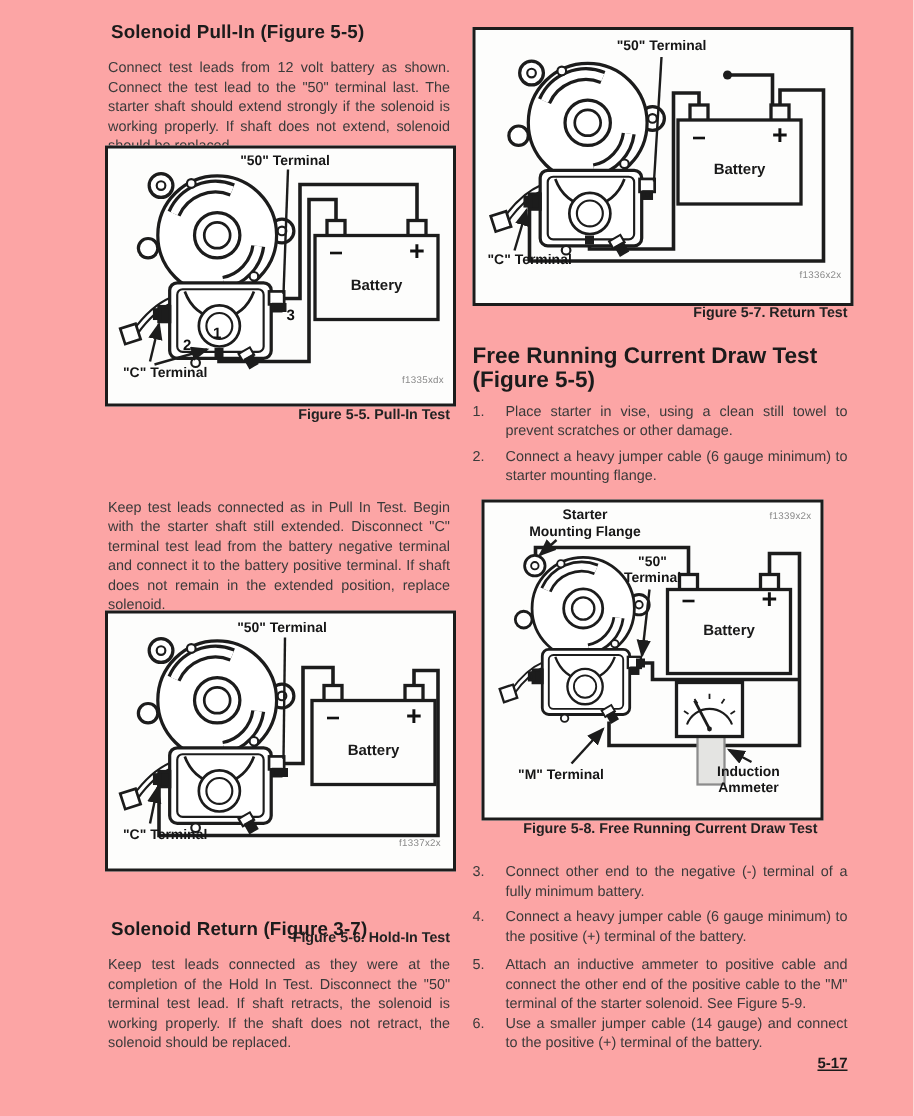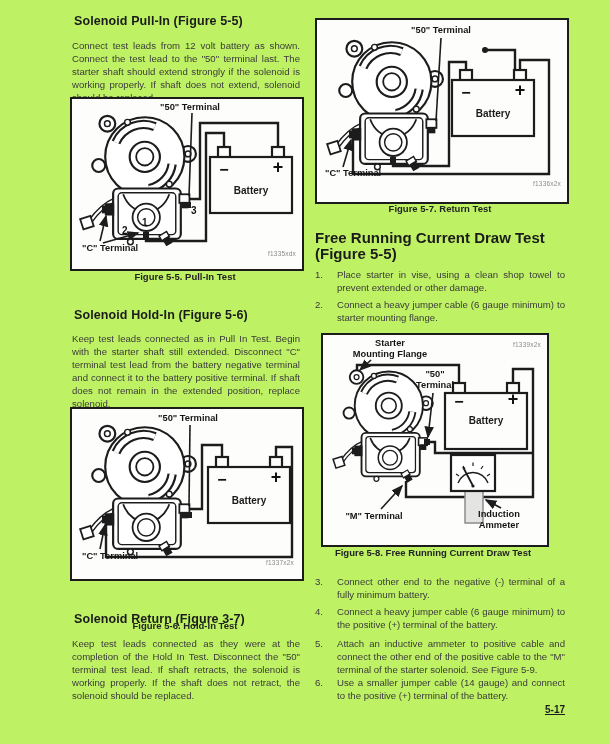--- a/index.html
+++ b/index.html
@@ -1,31 +1,31 @@
 <!DOCTYPE html>
 <html><head>
 <meta charset="utf-8">
 <style>
   html,body{margin:0;padding:0;background:#ffffff;}
   .page{
-    position:relative;width:609px;height:744px;background:#bef264;overflow:hidden;
+    position:relative;width:609px;height:744px;background:#fca5a5;overflow:hidden;
     font-family:"Liberation Sans",sans-serif;color:#333;
   }
   h2.sec{
     position:absolute;margin:0;font-size:12.5px;font-weight:bold;color:#1b1b1b;letter-spacing:.1px;
   }
   .body-text{
     position:absolute;font-size:9.6px;line-height:13px;text-align:justify;color:#3a3a3a;
   }
   .figbox{
     position:absolute;border:2.2px solid #1c1c1c;background:#fdfdfc;
   }
   .figbox svg{position:absolute;left:0;top:0;}
   .figcap{
-    position:absolute;font-size:9.5px;font-weight:bold;text-align:center;color:#222;
+    position:absolute;font-size:9.5px;font-weight:bold;text-align:right;color:#222;
   }
   .flabel{
     position:absolute;font-size:9.3px;font-weight:bold;color:#161616;text-align:center;line-height:10.5px;
   }
   .fnum{
     position:absolute;font-size:10px;font-weight:bold;color:#111;
   }
   .fid{
     position:absolute;font-size:6.5px;color:#8a8a8a;letter-spacing:.2px;
   }
@@ -109,21 +109,20 @@
     <div class="fnum" style="left:70px;top:118px;">1</div>
     <div class="fnum" style="left:50px;top:126px;">2</div>
     <div class="flabel" style="left:10px;top:144px;width:78px;text-align:left;">"C" Terminal</div>
     <div class="bminus" style="left:144px;top:64px;width:16px;">−</div>
     <div class="bplus" style="left:198px;top:60px;width:16px;">+</div>
     <div class="bword" style="left:138px;top:86px;width:82px;">Battery</div>
     <div class="fid" style="right:6px;top:151px;">f1335xdx</div>
   </div>
   <div class="figcap" style="left:70px;top:271px;width:230px;">Figure 5-5. Pull-In Test</div>
 
-  <h2 class="sec" style="left:74px;top:308px;">Solenoid Hold-In (Figure 5-6)</h2>
   <div class="body-text" style="left:72px;top:332px;width:228px;">Keep test leads connected as in Pull In Test. Begin with the starter shaft still extended. Disconnect "C" terminal test lead from the battery negative terminal and connect it to the battery positive terminal. If shaft does not remain in the extended position, replace solenoid.</div>
 
   <div class="figbox" style="left:70px;top:407px;width:230px;height:170px;">
     <svg width="226" height="166" viewBox="0 0 226 166">
       <path d="M117,100 H130 V36 H150 V48" fill="none" stroke="#1c1c1c" stroke-width="2.4"></path>
       <path d="M34,112 V148 H220 V38 H204 V48" fill="none" stroke="#1c1c1c" stroke-width="2.4"></path>
       <use href="#starter" transform="translate(8,6) scale(0.72)"></use>
       <use href="#batt" transform="translate(136,48)"></use>
       <rect x="114" y="103" width="6" height="6" fill="#1c1c1c"></rect>
       <line x1="118" y1="16" x2="117" y2="97" stroke="#1c1c1c" stroke-width="1.6"></line>
@@ -160,21 +159,21 @@
     <div class="bword" style="left:135px;top:88px;width:82px;">Battery</div>
     <div class="fid" style="right:6px;top:160px;">f1336x2x</div>
   </div>
   <div class="figcap" style="left:315px;top:203px;width:250px;">Figure 5-7. Return Test</div>
 
   <div class="free-h" style="left:315px;top:229px;">Free Running Current Draw Test</div>
   <div class="free-h" style="left:315px;top:245px;">(Figure 5-5)</div>
 
   <div class="step" style="left:315px;top:268px;width:250px;">
     <span class="num">1.</span>
-    <span class="txt">Place starter in vise, using a clean shop towel to prevent extended or other damage.</span>
+    <span class="txt">Place starter in vise, using a clean still towel to prevent scratches or other damage.</span>
   </div>
   <div class="step" style="left:315px;top:298px;width:250px;">
     <span class="num">2.</span>
     <span class="txt">Connect a heavy jumper cable (6 gauge minimum) to starter mounting flange.</span>
   </div>
 
   <div class="figbox" style="left:321px;top:333px;width:224px;height:210px;">
     <svg width="220" height="206" viewBox="0 0 220 206">
       <path d="M34,38 V30 H136 V48" fill="none" stroke="#1c1c1c" stroke-width="2.4"></path>
       <path d="M83,146 V162 H210 V34 H190 V48" fill="none" stroke="#1c1c1c" stroke-width="2.4"></path>

